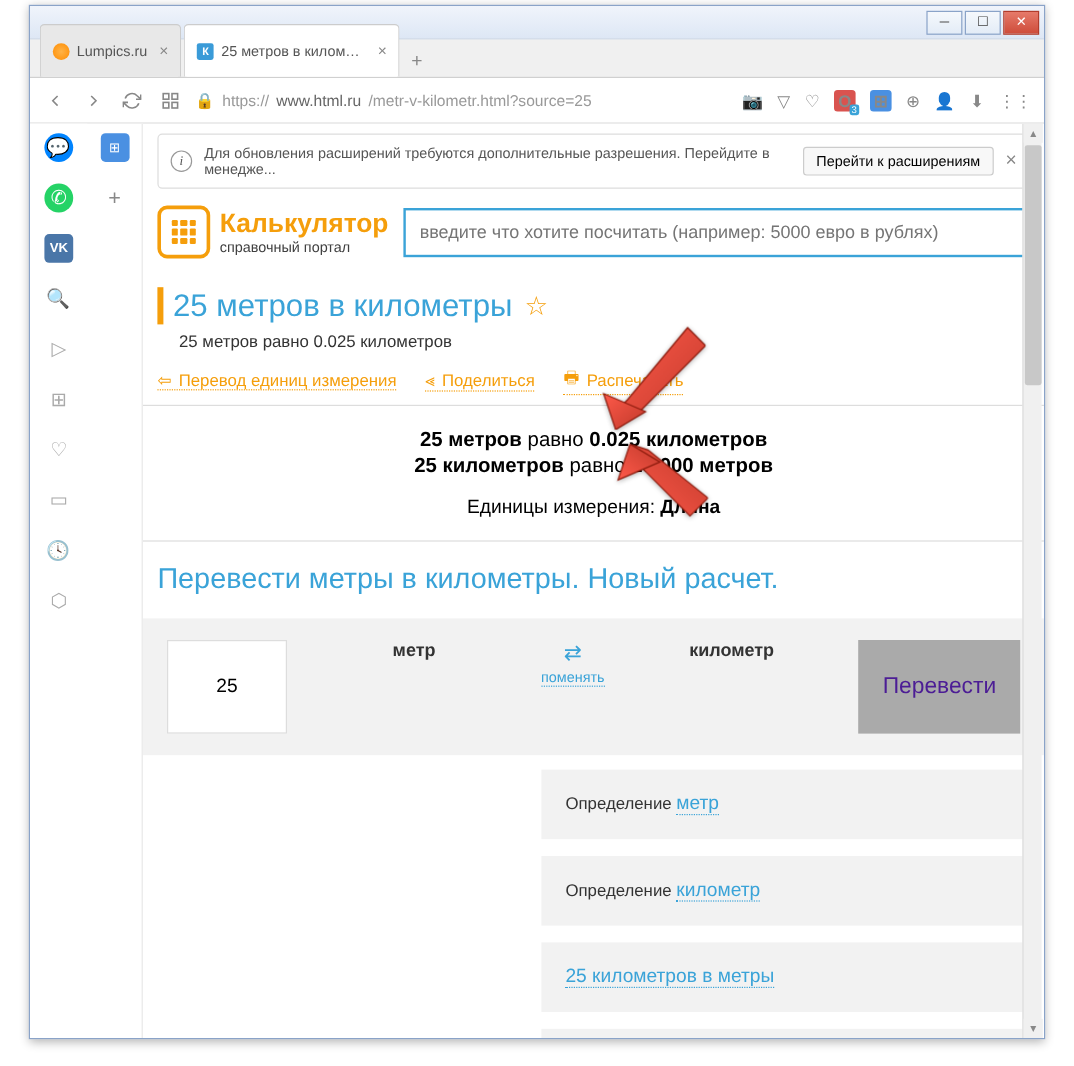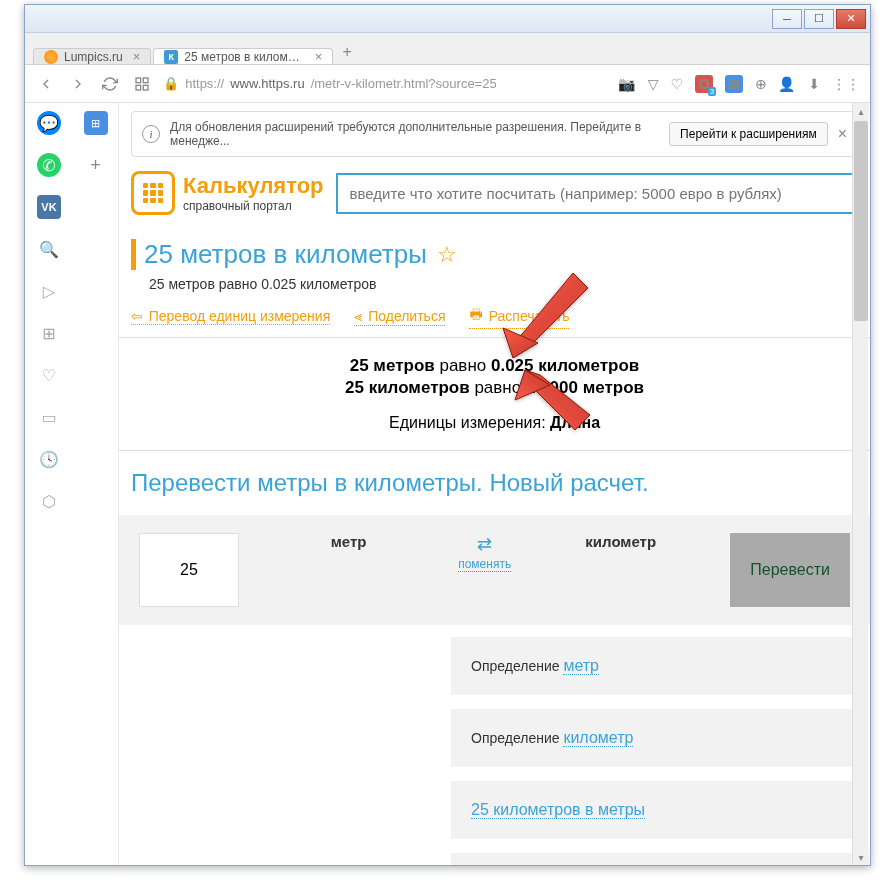--- a/index.html
+++ b/index.html
@@ -6,21 +6,21 @@
 body { background: #fff; width: 895px; height: 888px; overflow: hidden; position: relative; }
 
 
 .window { position: absolute; top: 4px; left: 24px; right: 24px; bottom: 22px; border: 1px solid #8aa3c8; background: #fff; box-shadow: 0 2px 8px rgba(0,0,0,0.3); }
 .titlebar { height: 28px; background: linear-gradient(#f0f4fb, #dde7f5); border-bottom: 1px solid #c0cee0; display: flex; justify-content: flex-end; align-items: center; padding-right: 4px; gap: 2px; }
 .winbtn { width: 30px; height: 20px; border: 1px solid #8aa3c8; background: linear-gradient(#f5f8fc, #e3ecf7); display: flex; align-items: center; justify-content: center; font-size: 11px; color: #444; cursor: pointer; }
 .winbtn.close { background: linear-gradient(#e67a6a, #ce4c3a); color: #fff; border-color: #b23c2c; }
 
 
 .tabbar { height: 32px; background: #f0f0f0; display: flex; align-items: flex-end; padding-left: 8px; border-bottom: 1px solid #d0d0d0; }
-.tab { height: 16px; padding: 0 10px; display: flex; align-items: center; gap: 6px; background: #e8e8e8; border: 1px solid #ccc; border-bottom: none; border-radius: 4px 4px 0 0; margin-right: 2px; font-size: 12px; color: #555; max-width: 180px; cursor: pointer; }
+.tab { height: 44px; padding: 0 10px; display: flex; align-items: center; gap: 6px; background: #e8e8e8; border: 1px solid #ccc; border-bottom: none; border-radius: 4px 4px 0 0; margin-right: 2px; font-size: 12px; color: #555; max-width: 180px; cursor: pointer; }
 .tab.active { background: #fff; }
 .tab-icon { width: 14px; height: 14px; border-radius: 2px; flex-shrink: 0; }
 .tab-icon.orange { background: radial-gradient(circle, #ffb347, #ff8c00); border-radius: 50%; }
 .tab-icon.calc { background: #3a9bd8; display: flex; align-items: center; justify-content: center; color: #fff; font-size: 9px; font-weight: bold; }
 .tab-close { color: #888; font-size: 13px; margin-left: 4px; }
 .tab-title { white-space: nowrap; overflow: hidden; text-overflow: ellipsis; }
 .newtab { width: 24px; height: 24px; display: flex; align-items: center; justify-content: center; color: #888; font-size: 16px; cursor: pointer; }
 
 
 .addrbar { height: 38px; display: flex; align-items: center; padding: 0 10px; gap: 10px; border-bottom: 1px solid #e0e0e0; }
@@ -88,21 +88,21 @@
 
 .section-title { color: #3aa3d8; font-size: 24px; font-weight: normal; margin: 18px 12px; }
 
 
 .convrow { display: flex; background: #f2f2f2; padding: 18px 20px; gap: 20px; }
 .conv-input { width: 100px; padding: 10px; text-align: center; font-size: 16px; border: 1px solid #ddd; background: #fff; }
 .conv-label { font-size: 15px; font-weight: bold; color: #333; flex: 1; text-align: center; }
 .swap { display: flex; flex-direction: column; align-items: center; gap: 2px; color: #3aa3d8; cursor: pointer; }
 .swap-icon { font-size: 18px; }
 .swap-text { font-size: 12px; border-bottom: 1px dotted #3aa3d8; }
-.conv-btn { background: #aaa; color: #14532d; padding: 28px 20px; font-size: 16px; border: none; cursor: pointer; }
+.conv-btn { background: #aaa; color: #4c1d95; padding: 28px 20px; font-size: 19px; border: none; cursor: pointer; }
 
 
 .cards { padding: 12px; }
 .card { background: #f2f2f2; margin-bottom: 14px; padding: 20px; margin-left: 320px; }
 .card-text { font-size: 14px; color: #333; }
 .card-link { color: #3aa3d8; border-bottom: 1px dotted #3aa3d8; cursor: pointer; }
 
 
 .arrow { position: absolute; pointer-events: none; z-index: 100; }
 .arrow svg { filter: drop-shadow(0 1px 2px rgba(0,0,0,0.3)); }
@@ -159,21 +159,21 @@
         <svg viewBox="0 0 24 24" fill="none" stroke="currentColor" stroke-width="2">
           <rect x="3" y="3" width="7" height="7"></rect>
           <rect x="14" y="3" width="7" height="7"></rect>
           <rect x="3" y="14" width="7" height="7"></rect>
           <rect x="14" y="14" width="7" height="7"></rect>
         </svg>
       </div>
     <div class="urlbox">
       <span class="lock">🔒</span>
       <span class="url-proto">https://</span>
-        <span>www.https.ru</span>
+        <span>www.html.ru</span>
         <span class="url-proto">/metr-v-kilometr.html?source=25</span>
     </div>
     <div class="toolbar-icons">
       <span>📷</span>
       <span>▽</span>
       <span>♡</span>
       <span style="position:relative"><span class="ext-badge red">O</span><span style="position:absolute;bottom:-3px;right:-3px;background:#3aa3d8;color:#fff;font-size:8px;padding:0 2px;border-radius:2px">3</span></span>
       <span><span class="ext-badge blue">⊞</span></span>
       <span>⊕</span>
       <span>👤</span>

